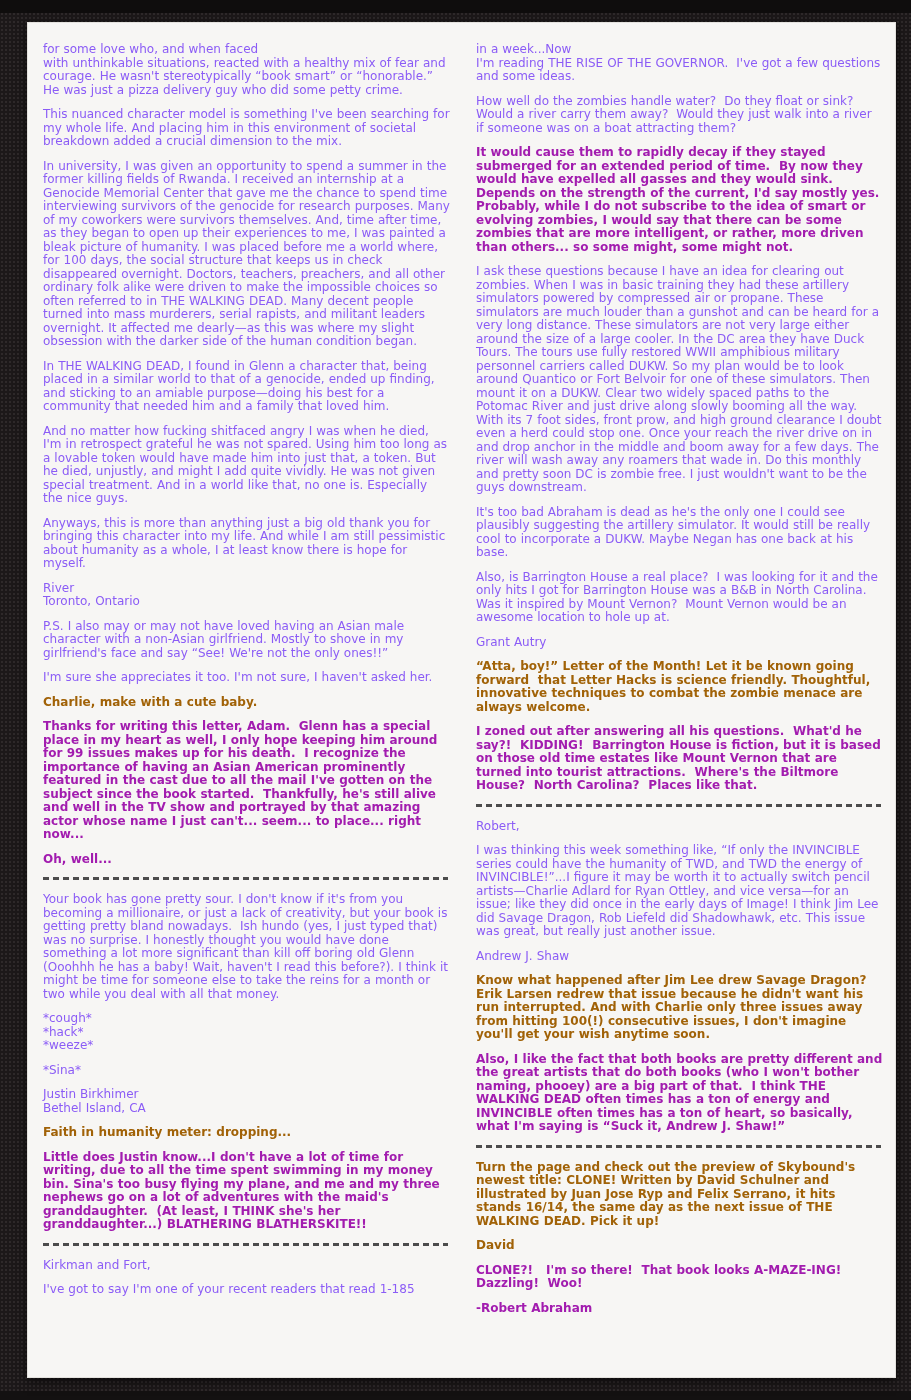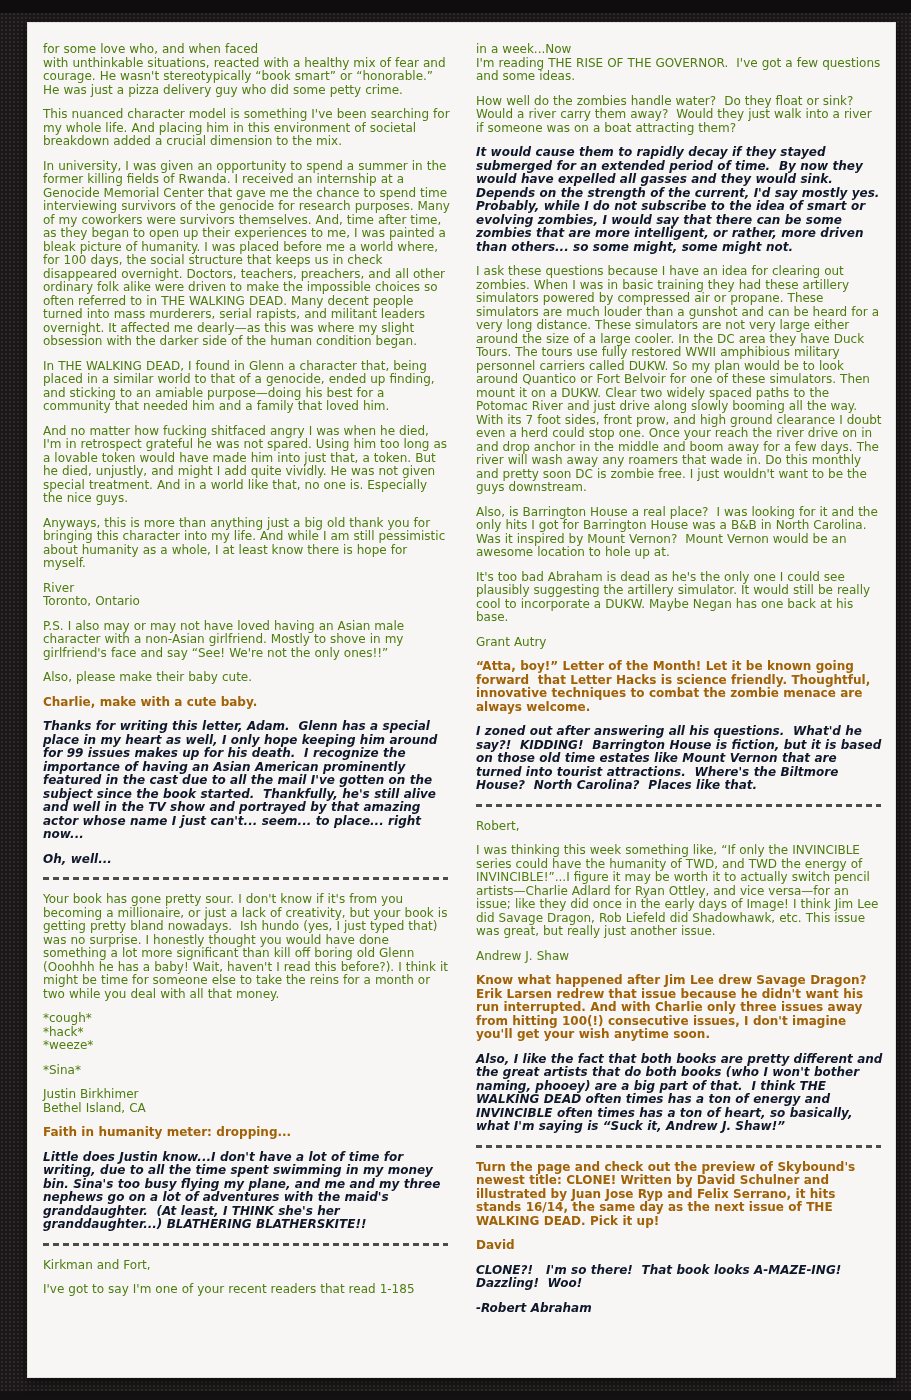--- a/index.html
+++ b/index.html
@@ -18,26 +18,26 @@
     box-shadow:0 3px 10px rgba(0,0,0,0.65), inset 0 0 0 1px #e4e2de;
     overflow:hidden;
   }
   .content{
     display:flex;gap:26px;padding:21px 14px 0 16px;
   }
   .col{width:407px;flex:0 0 407px;}
   p.block{
     margin:0 0 11px 0;
     font-size:12px;line-height:13.5px;
-    color:#4d7c0f;
+    color:#8b5cf6;
     white-space:pre-wrap;
     word-spacing:0.2px;
   }
   p.block.bold{font-weight:700;color:#a16207;}
-  p.block.bolditalic{font-weight:700;font-style:italic;color:#0f172a;}
+  p.block.bolditalic{font-weight:700;color:#a21caf;}
   .divider{
     height:3px;margin:5px 2px 13px 0;
     background:repeating-linear-gradient(90deg,#4c4c4c 0 6px, transparent 6px 10px);
   }
 </style>
 </head>
 <body>
 
 <div class="top-strip"></div>
 <div class="bottom-strip"></div>
@@ -48,21 +48,21 @@
         <p class="block normal">for some love who, and when faced
 with unthinkable situations, reacted with a healthy mix of fear and courage. He wasn't stereotypically “book smart” or “honorable.” He was just a pizza delivery guy who did some petty crime.</p>
         <p class="block normal">This nuanced character model is something I've been searching for my whole life. And placing him in this environment of societal breakdown added a crucial dimension to the mix.</p>
         <p class="block normal">In university, I was given an opportunity to spend a summer in the former killing fields of Rwanda. I received an internship at a Genocide Memorial Center that gave me the chance to spend time interviewing survivors of the genocide for research purposes. Many of my coworkers were survivors themselves. And, time after time, as they began to open up their experiences to me, I was painted a bleak picture of humanity. I was placed before me a world where, for 100 days, the social structure that keeps us in check disappeared overnight. Doctors, teachers, preachers, and all other ordinary folk alike were driven to make the impossible choices so often referred to in THE WALKING DEAD. Many decent people turned into mass murderers, serial rapists, and militant leaders overnight. It affected me dearly—as this was where my slight obsession with the darker side of the human condition began.</p>
         <p class="block normal">In THE WALKING DEAD, I found in Glenn a character that, being placed in a similar world to that of a genocide, ended up finding, and sticking to an amiable purpose—doing his best for a community that needed him and a family that loved him.</p>
         <p class="block normal">And no matter how fucking shitfaced angry I was when he died, I'm in retrospect grateful he was not spared. Using him too long as a lovable token would have made him into just that, a token. But he died, unjustly, and might I add quite vividly. He was not given special treatment. And in a world like that, no one is. Especially the nice guys.</p>
         <p class="block normal">Anyways, this is more than anything just a big old thank you for bringing this character into my life. And while I am still pessimistic about humanity as a whole, I at least know there is hope for myself.</p>
         <p class="block normal">River
 Toronto, Ontario</p>
         <p class="block normal">P.S. I also may or may not have loved having an Asian male character with a non-Asian girlfriend. Mostly to shove in my girlfriend's face and say “See! We're not the only ones!!”</p>
-        <p class="block normal">Also, please make their baby cute.</p>
+        <p class="block normal">I'm sure she appreciates it too. I'm not sure, I haven't asked her.</p>
         <p class="block bold">Charlie, make with a cute baby.</p>
         <p class="block bolditalic">Thanks for writing this letter, Adam.  Glenn has a special place in my heart as well, I only hope keeping him around for 99 issues makes up for his death.  I recognize the importance of having an Asian American prominently featured in the cast due to all the mail I've gotten on the subject since the book started.  Thankfully, he's still alive and well in the TV show and portrayed by that amazing actor whose name I just can't... seem... to place... right now...</p>
         <p class="block bolditalic">Oh, well...</p>
         <div class="divider"></div>
         <p class="block normal">Your book has gone pretty sour. I don't know if it's from you becoming a millionaire, or just a lack of creativity, but your book is getting pretty bland nowadays.  Ish hundo (yes, I just typed that) was no surprise. I honestly thought you would have done something a lot more significant than kill off boring old Glenn (Ooohhh he has a baby! Wait, haven't I read this before?). I think it might be time for someone else to take the reins for a month or two while you deal with all that money.</p>
         <p class="block normal">*cough*
 *hack*
 *weeze*</p>
         <p class="block normal">*Sina*</p>
         <p class="block normal">Justin Birkhimer
@@ -72,22 +72,22 @@
         <div class="divider"></div>
         <p class="block normal">Kirkman and Fort,</p>
         <p class="block normal">I've got to say I'm one of your recent readers that read 1-185</p>
       </div>
     <div class="col">
         <p class="block normal">in a week...Now
 I'm reading THE RISE OF THE GOVERNOR.  I've got a few questions and some ideas.</p>
         <p class="block normal">How well do the zombies handle water?  Do they float or sink?  Would a river carry them away?  Would they just walk into a river if someone was on a boat attracting them?</p>
         <p class="block bolditalic">It would cause them to rapidly decay if they stayed submerged for an extended period of time.  By now they would have expelled all gasses and they would sink.  Depends on the strength of the current, I'd say mostly yes.  Probably, while I do not subscribe to the idea of smart or evolving zombies, I would say that there can be some zombies that are more intelligent, or rather, more driven than others... so some might, some might not.</p>
         <p class="block normal">I ask these questions because I have an idea for clearing out zombies. When I was in basic training they had these artillery simulators powered by compressed air or propane. These simulators are much louder than a gunshot and can be heard for a very long distance. These simulators are not very large either around the size of a large cooler. In the DC area they have Duck Tours. The tours use fully restored WWII amphibious military personnel carriers called DUKW. So my plan would be to look around Quantico or Fort Belvoir for one of these simulators. Then mount it on a DUKW. Clear two widely spaced paths to the Potomac River and just drive along slowly booming all the way. With its 7 foot sides, front prow, and high ground clearance I doubt even a herd could stop one. Once your reach the river drive on in and drop anchor in the middle and boom away for a few days. The river will wash away any roamers that wade in. Do this monthly and pretty soon DC is zombie free. I just wouldn't want to be the guys downstream.</p>
+        <p class="block normal">It's too bad Abraham is dead as he's the only one I could see plausibly suggesting the artillery simulator. It would still be really cool to incorporate a DUKW. Maybe Negan has one back at his base.</p>
         <p class="block normal">Also, is Barrington House a real place?  I was looking for it and the only hits I got for Barrington House was a B&amp;B in North Carolina. Was it inspired by Mount Vernon?  Mount Vernon would be an awesome location to hole up at.</p>
-        <p class="block normal">It's too bad Abraham is dead as he's the only one I could see plausibly suggesting the artillery simulator. It would still be really cool to incorporate a DUKW. Maybe Negan has one back at his base.</p>
         <p class="block normal">Grant Autry</p>
         <p class="block bold">“Atta, boy!” Letter of the Month! Let it be known going forward  that Letter Hacks is science friendly. Thoughtful, innovative techniques to combat the zombie menace are always welcome.</p>
         <p class="block bolditalic">I zoned out after answering all his questions.  What'd he say?!  KIDDING!  Barrington House is fiction, but it is based on those old time estates like Mount Vernon that are turned into tourist attractions.  Where's the Biltmore House?  North Carolina?  Places like that.</p>
         <div class="divider"></div>
         <p class="block normal">Robert,</p>
         <p class="block normal">I was thinking this week something like, “If only the INVINCIBLE series could have the humanity of TWD, and TWD the energy of INVINCIBLE!”...I figure it may be worth it to actually switch pencil artists—Charlie Adlard for Ryan Ottley, and vice versa—for an issue; like they did once in the early days of Image! I think Jim Lee did Savage Dragon, Rob Liefeld did Shadowhawk, etc. This issue was great, but really just another issue.</p>
         <p class="block normal">Andrew J. Shaw</p>
         <p class="block bold">Know what happened after Jim Lee drew Savage Dragon? Erik Larsen redrew that issue because he didn't want his run interrupted. And with Charlie only three issues away from hitting 100(!) consecutive issues, I don't imagine you'll get your wish anytime soon.</p>
         <p class="block bolditalic">Also, I like the fact that both books are pretty different and the great artists that do both books (who I won't bother naming, phooey) are a big part of that.  I think THE WALKING DEAD often times has a ton of energy and INVINCIBLE often times has a ton of heart, so basically, what I'm saying is “Suck it, Andrew J. Shaw!”</p>
         <div class="divider"></div>

